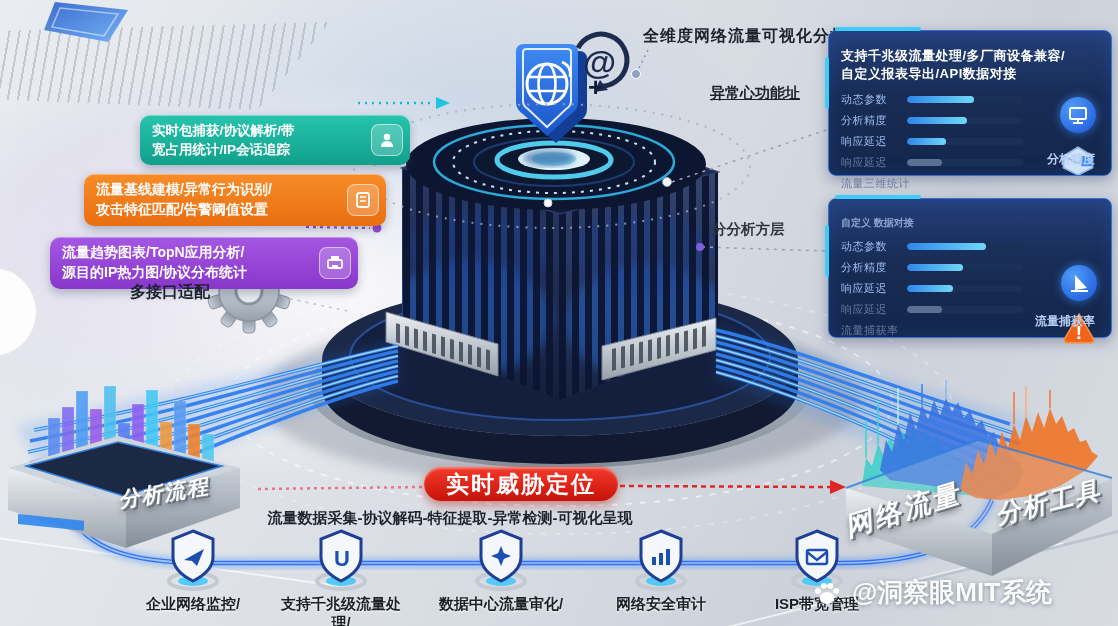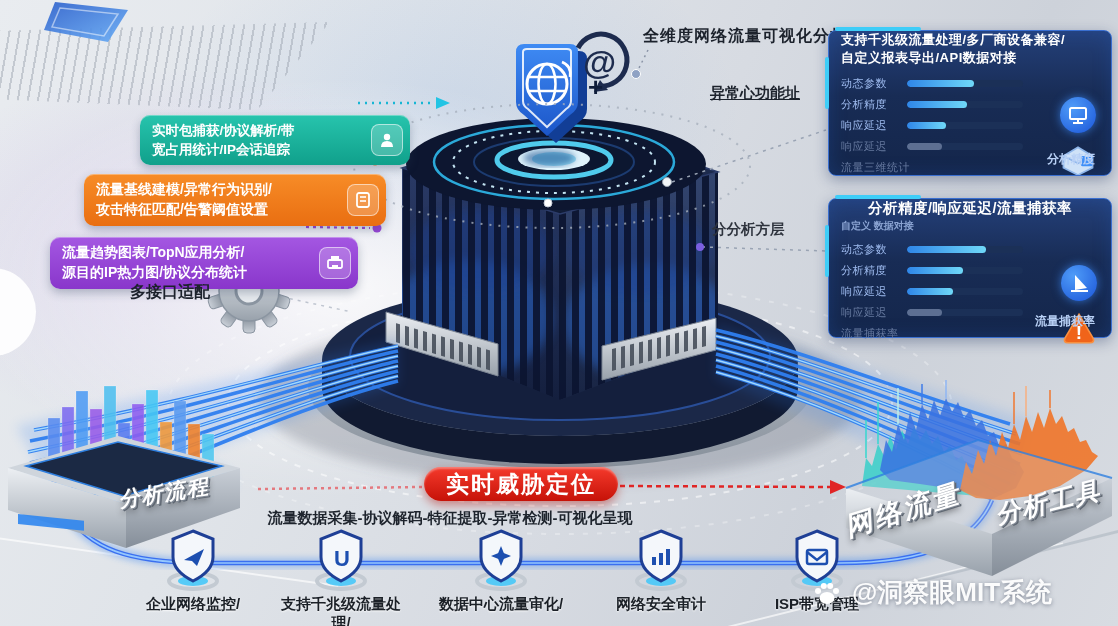--- a/index.html
+++ b/index.html
@@ -35,21 +35,21 @@
   .pipeline{position:absolute;left:255px;top:509px;width:390px;text-align:center;font-size:15px;font-weight:bold;color:#1e242d;}
   
   .pill{position:absolute;left:424px;top:467px;width:194px;height:34px;border-radius:19px;
     background:linear-gradient(180deg,#f53a2c,#c61208);display:flex;align-items:center;justify-content:center;
     color:#fff;font-size:23px;font-weight:bold;letter-spacing:2px;
     box-shadow:0 4px 10px rgba(180,20,10,.45), inset 0 2px 2px rgba(255,255,255,.35);}
   
   .panel{position:absolute;left:828px;width:284px;border-radius:8px;color:#fff;
     background:linear-gradient(180deg,#24407a 0%,#182c55 45%,#14264b 100%);
     border:1px solid #3a6fd0;box-shadow:0 4px 14px rgba(20,40,90,.35), inset 0 0 18px rgba(40,100,200,.25);
-    padding:0 12px;box-sizing:border-box;}
+    padding:16px 12px;box-sizing:border-box;}
   .panel::before{content:"";position:absolute;left:-4px;top:26px;width:4px;height:52px;background:#3ecdf8;border-radius:2px;}
   .panel::after{content:"";position:absolute;left:6px;top:-4px;width:86px;height:4px;background:#3ecdf8;border-radius:2px;}
   .panel1{top:30px;height:146px;}
   .panel2{top:198px;height:140px;}
   .ptitle{font-size:13px;font-weight:bold;line-height:1.38;letter-spacing:.5px;}
   .ptitle2{font-size:14.5px;font-weight:bold;text-align:center;letter-spacing:.5px;}
   .psub{font-size:10px;color:#9db6e4;opacity:.85;margin-top:1px;font-weight:bold;}
   .prows{margin-top:6px;}
   .prow{display:flex;align-items:center;height:21px;}
   .plabel{width:66px;font-size:11px;color:#9fbcf0;flex:0 0 auto;letter-spacing:.5px;}
@@ -406,21 +406,20 @@
             <path d="M-10,-2 L0,-8 L10,-2 L10,6 L0,11 L-10,6 Z" fill="#cfe2f8" stroke="#8fb6ea" stroke-width="1.2"></path>
             <path d="M-10,-2 L0,3 L10,-2" fill="none" stroke="#8fb6ea" stroke-width="1.2"></path>
             <rect x="2" y="-2" width="8" height="7" rx="1" fill="#3f8ff8"></rect>
           </svg>
       </span>
     </div>
     <div class="pfooter">分析精度</div>
   </div>
 
   <div class="panel panel2">
-    <div class="ptitle2">分析精度/响应延迟/流量捕获率</div>
     <div class="psub">自定义 数据对接</div>
     <div class="prows">
       <div class="prow">
           <span class="plabel">动态参数</span>
           <span class="ptrack">
             <span class="pfill" style="width: 68%;"></span>
           </span>
         </div>
       <div class="prow">
           <span class="plabel">分析精度</span>

